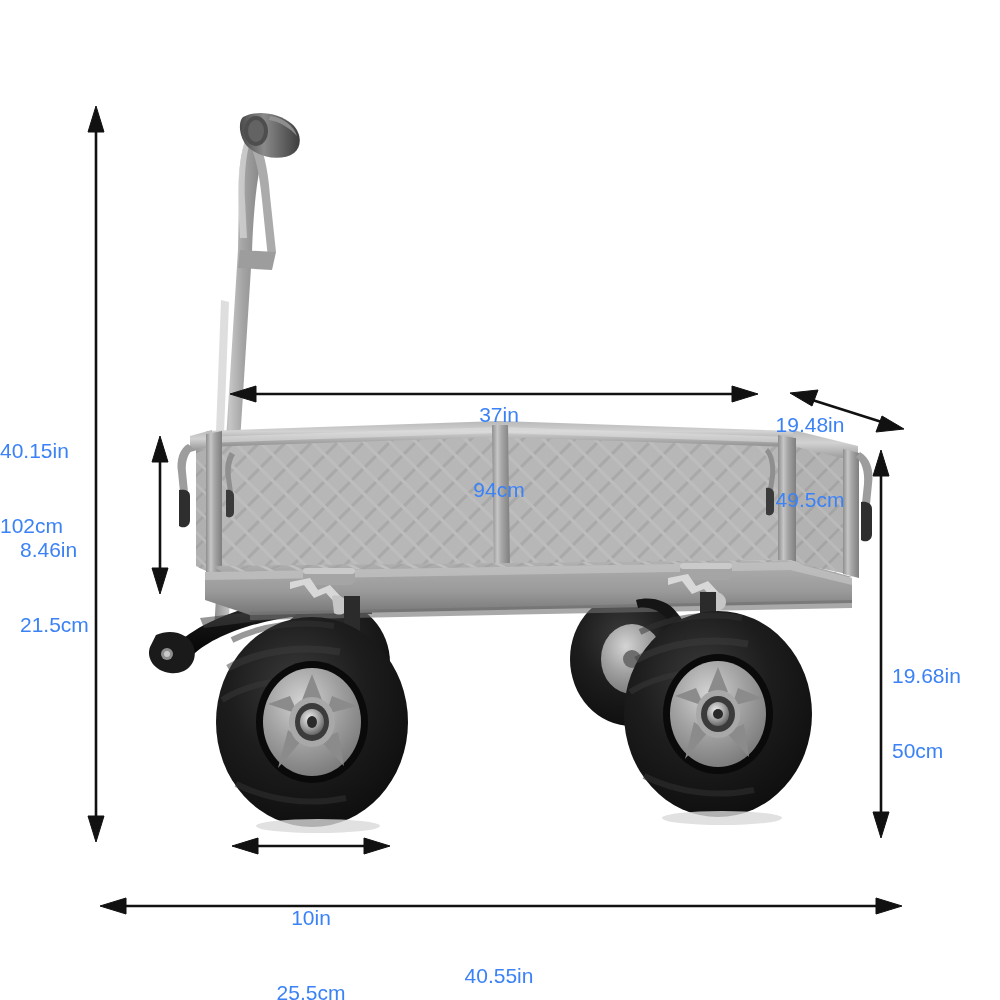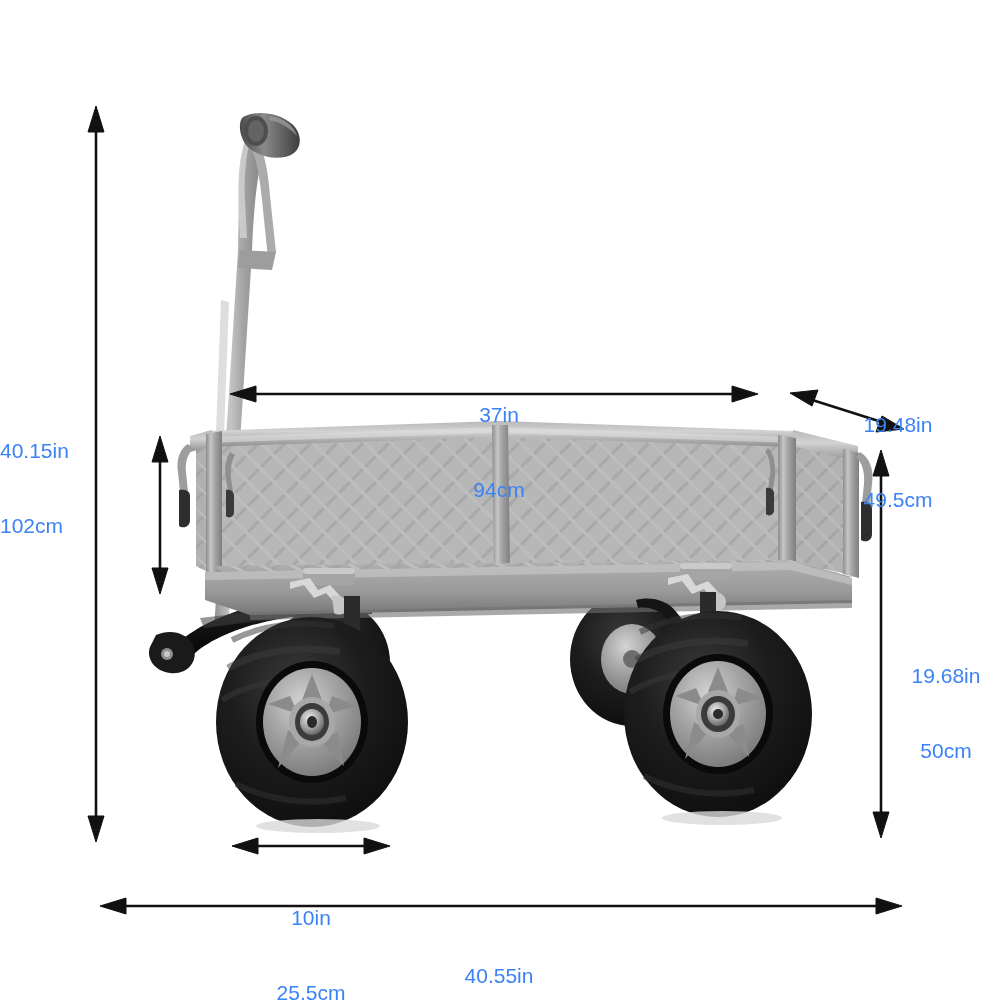--- a/index.html
+++ b/index.html
@@ -327,32 +327,36 @@
     </g>
 
   </g>
 </svg>
 
 <div class="dimlabel l-left" style="left:0px;top:388px;width:86px;">
   <span>40.15in</span>
   <span>102cm</span>
 </div>
 
+<div class="dimlabel l-left" style="left:20px;top:487px;width:128px;">
+  <span>8.46in</span>
+  <span>21.5cm</span>
+</div>
 
 <div class="dimlabel" style="left:434px;top:352px;width:130px;">
   <span>37in</span>
   <span>94cm</span>
 </div>
 
-<div class="dimlabel" style="left:832px;top:362px;width:132px;text-align:center;">
+<div class="dimlabel" style="left:744px;top:362px;width:132px;text-align:center;">
   <span>19.48in</span>
   <span>49.5cm</span>
 </div>
 
-<div class="dimlabel" style="left:892px;top:613px;width:108px;text-align:center;">
+<div class="dimlabel" style="left:892px;top:613px;width:108px;text-align:left;">
   <span>19.68in</span>
   <span>50cm</span>
 </div>
 
 <div class="dimlabel" style="left:246px;top:855px;width:130px;">
   <span>10in</span>
   <span>25.5cm</span>
 </div>
 
 <div class="dimlabel" style="left:434px;top:913px;width:130px;">

